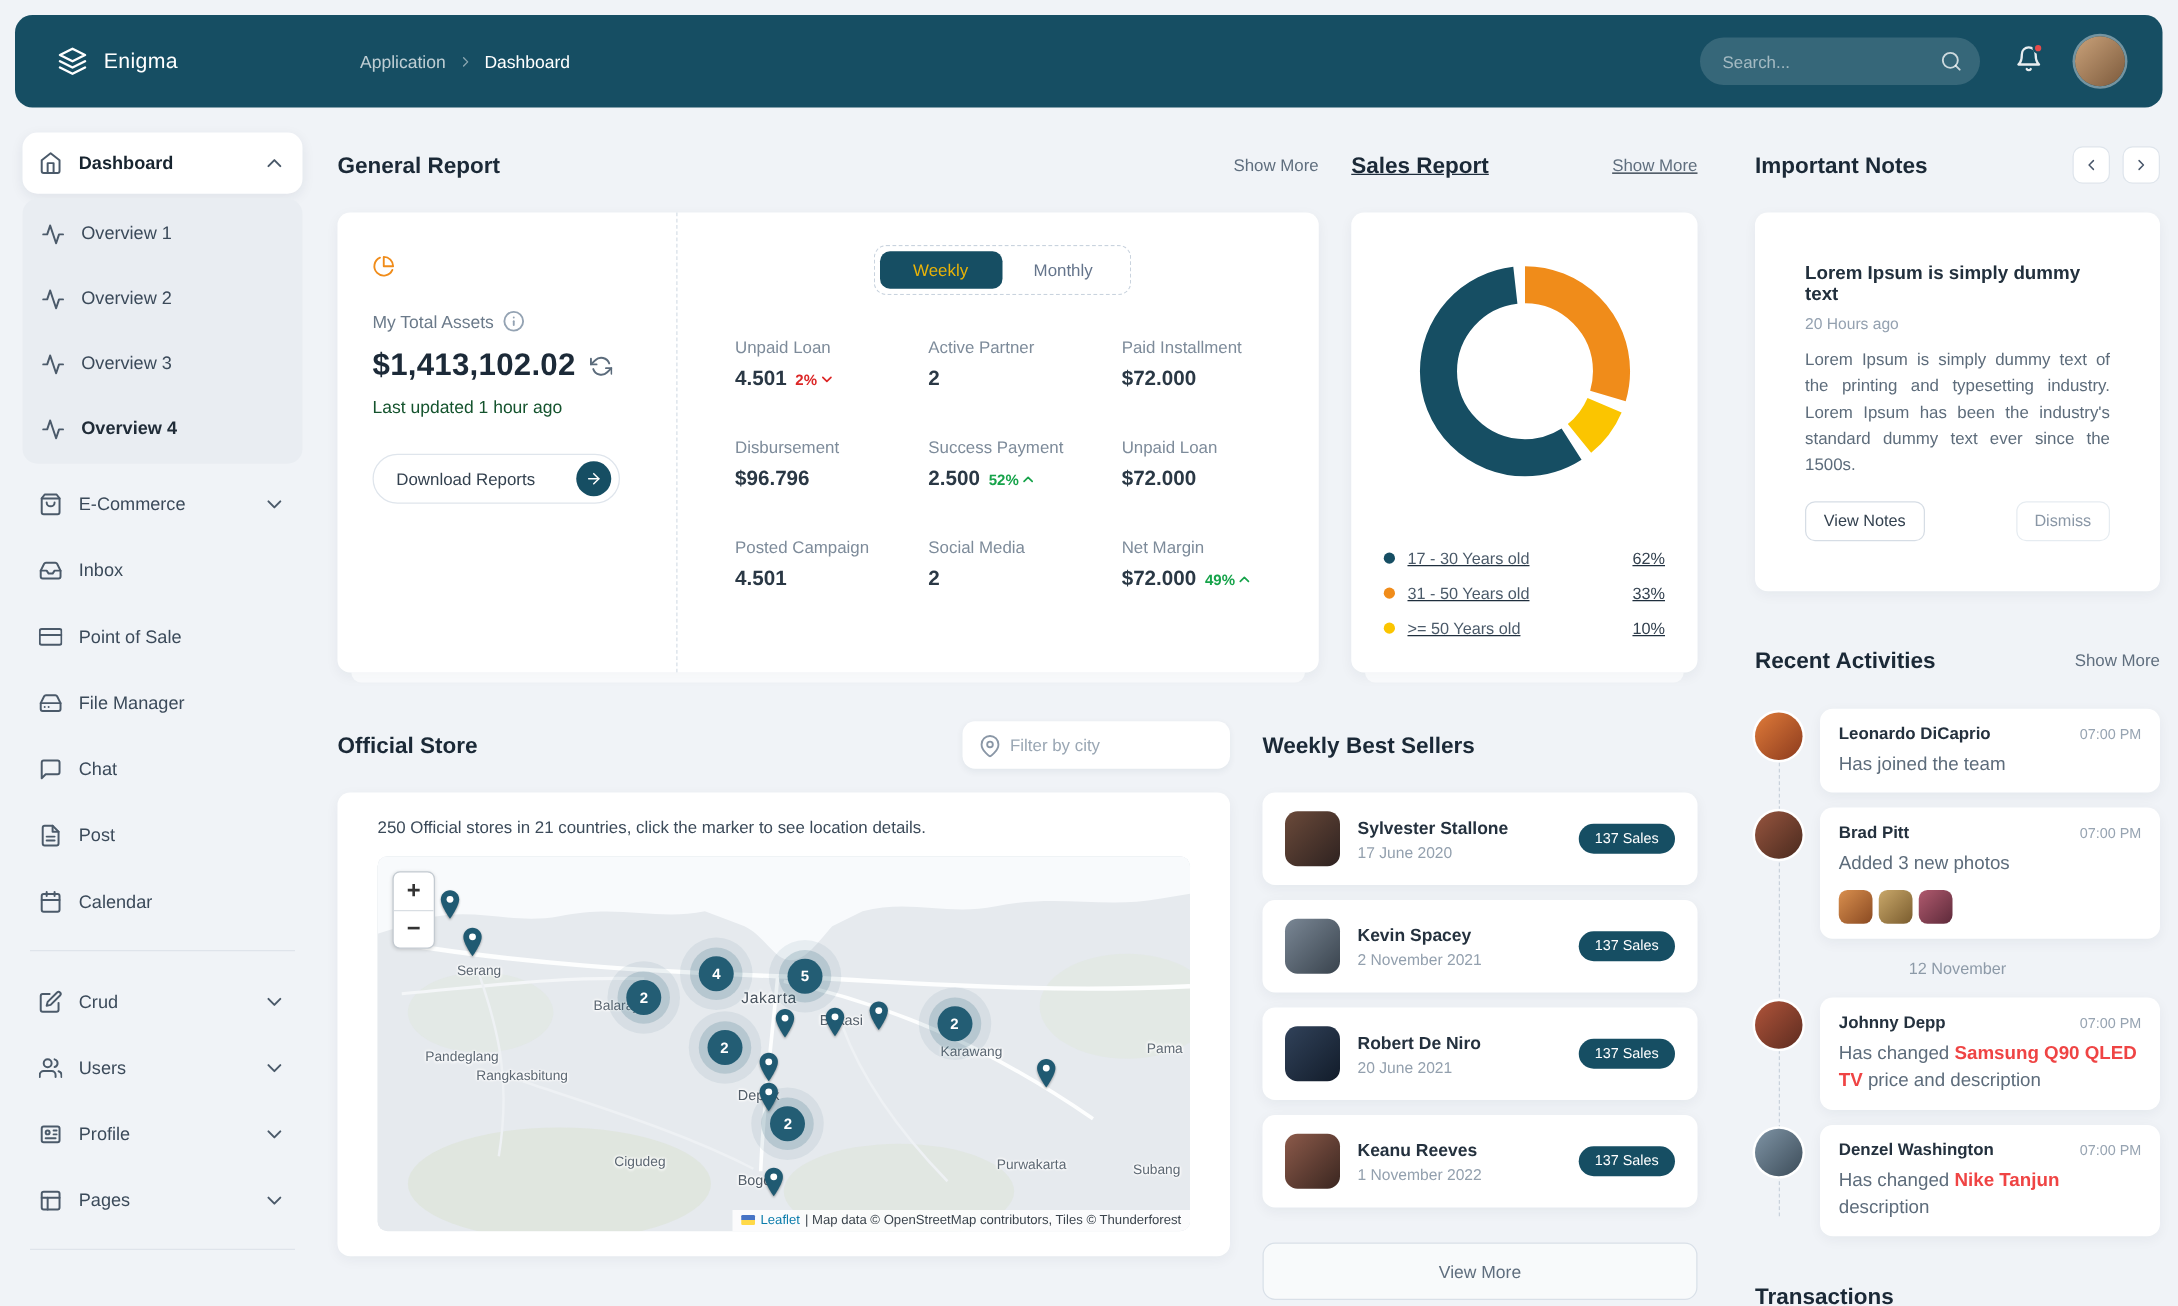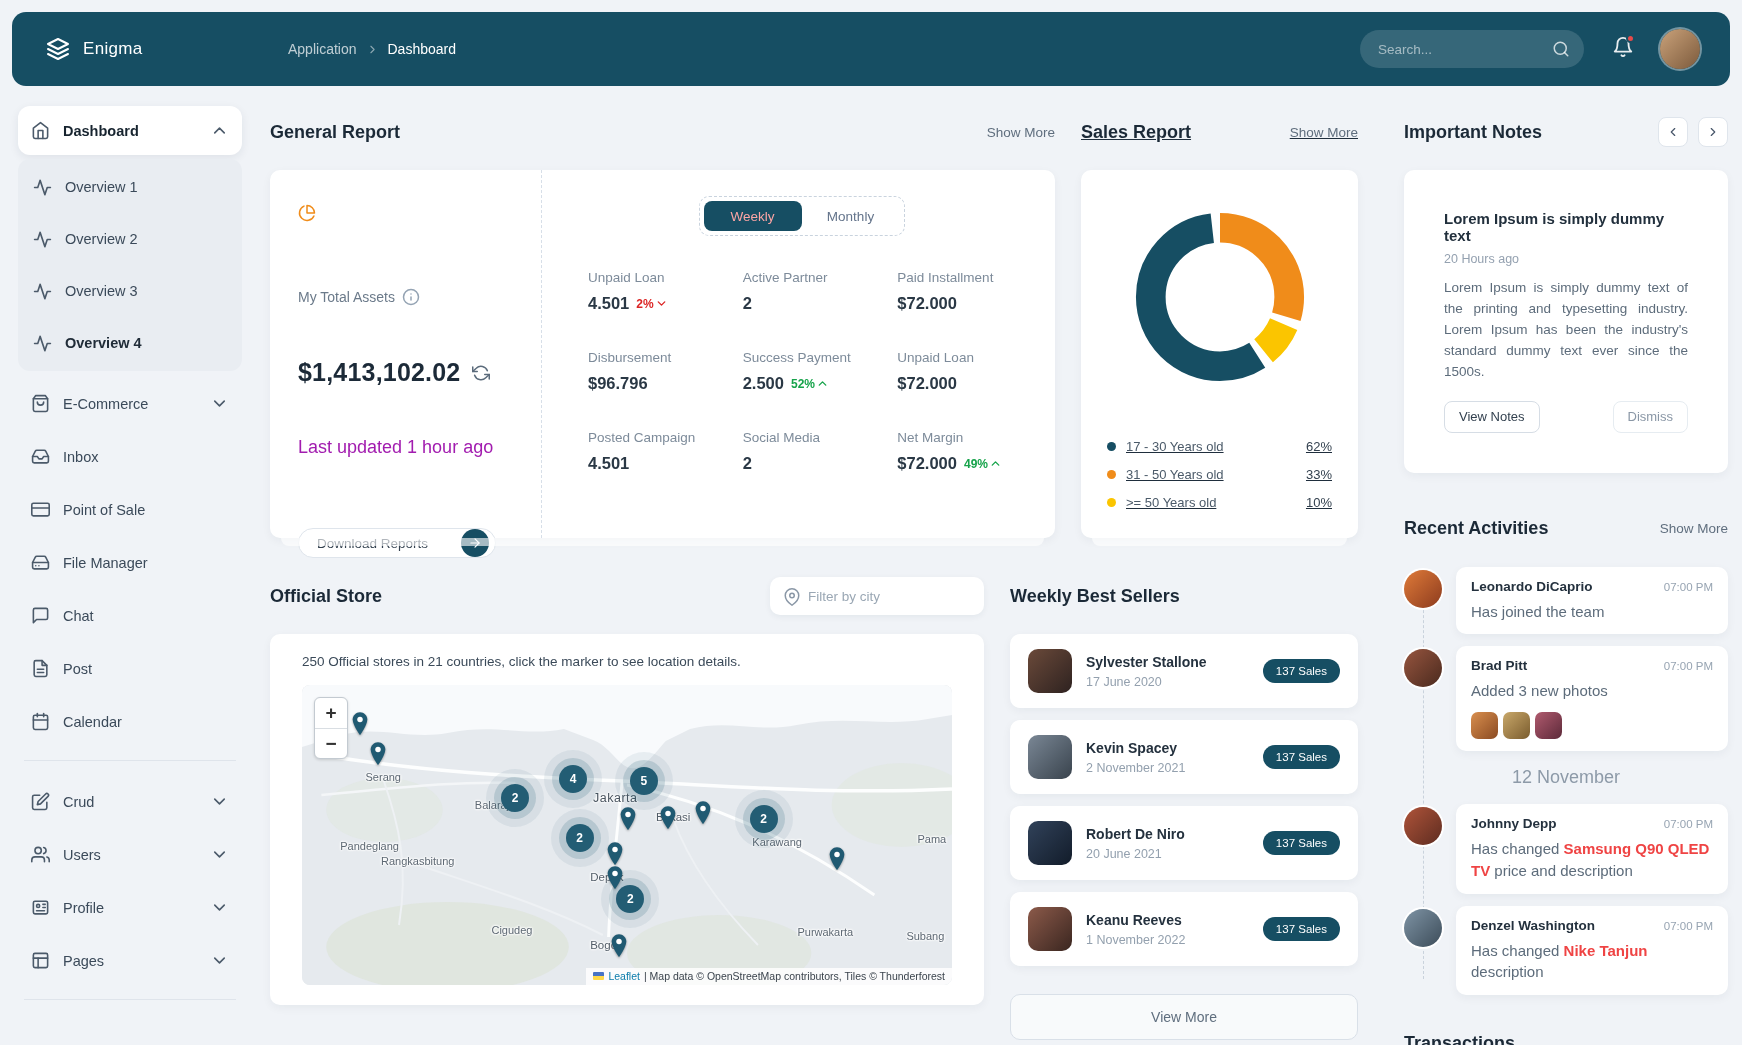--- a/index.html
+++ b/index.html
@@ -47,35 +47,35 @@
 
   .section-head { display:flex; align-items:center; height:40px; margin-bottom:18px; }
   .section-head h2 { font-size:18px; font-weight:600; color:#1b2937; }
   .show-more { margin-left:auto; font-size:13.5px; color:#5f6e7e; cursor:pointer; }
 
   .card { background:#fff; border-radius:10px; box-shadow:0 3px 10px rgba(23,43,64,.05); position:relative; }
   .stack-under { position:absolute; left:11px; right:11px; top:100%; height:8px; background:rgba(255,255,255,.62); border-radius:0 0 10px 10px; }
 
   
   .general-card { height:368px; display:flex; }
-  .assets-pane { width:272px; flex-shrink:0; padding:30px 28px; border-right:1px dashed #d7dfe8; display:flex; flex-direction:column;gap:40px; }
+  .assets-pane { width:272px; flex-shrink:0; padding:30px 28px; border-right:1px dashed #d7dfe8; display:flex; flex-direction:column; }
   .pie-ic { width:34px; height:34px; color:#F08C1A; margin-top:4px; stroke-width:2; }
   .assets-label { margin-top:26px; display:flex; align-items:center; gap:7px; font-size:14px; color:#6b7a8a; }
   .info-ic { width:15px; height:15px; color:#94a3b3; cursor:pointer; }
   .assets-value { margin-top:12px; display:flex; align-items:center; gap:12px; font-size:25px; font-weight:700; color:#1c2a38; letter-spacing:.2px; white-space:nowrap; }
   .refresh-ic { width:17px; height:17px; color:#5b6b7b; cursor:pointer; }
-  .assets-updated { margin-top:10px; font-size:18px; color:#a21caf; }
+  .assets-updated { margin-top:10px; font-size:14px; color:#14532d; }
   .download-btn { margin-top:30px; width:198px; height:40px; border:1px solid #dfe5ec; background:#fff; border-radius:20px; display:flex; align-items:center; padding:0 6px 0 18px; gap:12px; font-size:13.5px; color:#33414f; cursor:pointer; font-family:inherit; }
   .arrow-circle { margin-left:auto; width:28px; height:28px; border-radius:50%; background:#164E63; color:#fff; display:flex; align-items:center; justify-content:center; }
   .arrow-circle svg.ic { width:14px; height:14px; }
   .stats-pane { flex:1; padding:26px 40px 26px 46px; }
   .toggle-row { display:flex; justify-content:center; }
   .toggle { border:1px dashed #c9d3de; border-radius:10px; padding:4px; display:flex; }
   .toggle-btn { min-width:98px; height:30px; display:flex; align-items:center; justify-content:center; font-size:13.5px; color:#64748b; border-radius:8px; cursor:pointer; }
-  .toggle-btn.active { background:#164E63; color:#fca5a5; }
+  .toggle-btn.active { background:#164E63; color:#eab308; }
   .stats-grid { margin-top:34px; display:grid; grid-template-columns:repeat(3,1fr); row-gap:37px; column-gap:12px;gap:37px; }
   .stat-label { font-size:13.5px; color:#7d8b9a; }
   .stat-value-row { margin-top:9px; display:flex; align-items:center; gap:7px; }
   .stat-value { font-size:16.5px; font-weight:600; color:#2a3845; }
   .delta { display:flex; align-items:center; gap:1px; font-size:12px; font-weight:700; }
   .delta.up { color:#16a34a; } .delta.down { color:#dc2626; }
   .delta svg.ic { width:13px; height:13px; stroke-width:2.5; }
 
   
   .sales-card { height:368px; padding:26px 22px; display:flex; flex-direction:column; align-items:center; }
@@ -133,21 +133,21 @@
   .tl-item { position:relative; display:flex; gap:14px; margin-bottom:12px; }
   .tl-avatar { width:38px; height:38px; border-radius:50%; flex-shrink:0; box-shadow:0 0 0 2px #fff; position:relative; z-index:1; margin-top:3px; }
   .tl-card { flex:1; background:#fff; border-radius:10px; padding:12px 15px; box-shadow:0 3px 10px rgba(23,43,64,.05); }
   .tl-top { display:flex; align-items:baseline; }
   .tl-name { font-size:13.5px; font-weight:600; color:#24313e; }
   .tl-time { margin-left:auto; font-size:11.5px; color:#97a4b2; padding-left:8px; white-space:nowrap; }
   .tl-text { margin-top:7px; font-size:15px; color:#5d6c7b; line-height:1.45; }
   .tl-text b { color:#ef4444; font-weight:600; }
   .tl-photos { margin-top:10px; display:flex; gap:5px; }
   .tl-photo { width:27px; height:27px; border-radius:7px; box-shadow:0 0 0 2px #fff; cursor:pointer; }
-  .tl-date { position:relative; z-index:1; text-align:center; font-size:18px; color:#8d9aa8; margin:16px 0; }
+  .tl-date { position:relative; z-index:1; text-align:center; font-size:13px; color:#8d9aa8; margin:16px 0; }
   .tl-date span { background:#f0f3f7; padding:0 12px; }
   .tx-head { margin-top:28px; }
   .tx-card { display:flex; align-items:center; padding:14px 16px; }
   .tx-avatar { width:38px; height:38px; border-radius:50%; flex-shrink:0; }
   .tx-name { margin-left:13px; font-size:13.5px; font-weight:600; color:#24313e; }
   .tx-amount { margin-left:auto; font-size:13px; font-weight:700; color:#16a34a; }
 </style>
 </head>
 <body>
 

